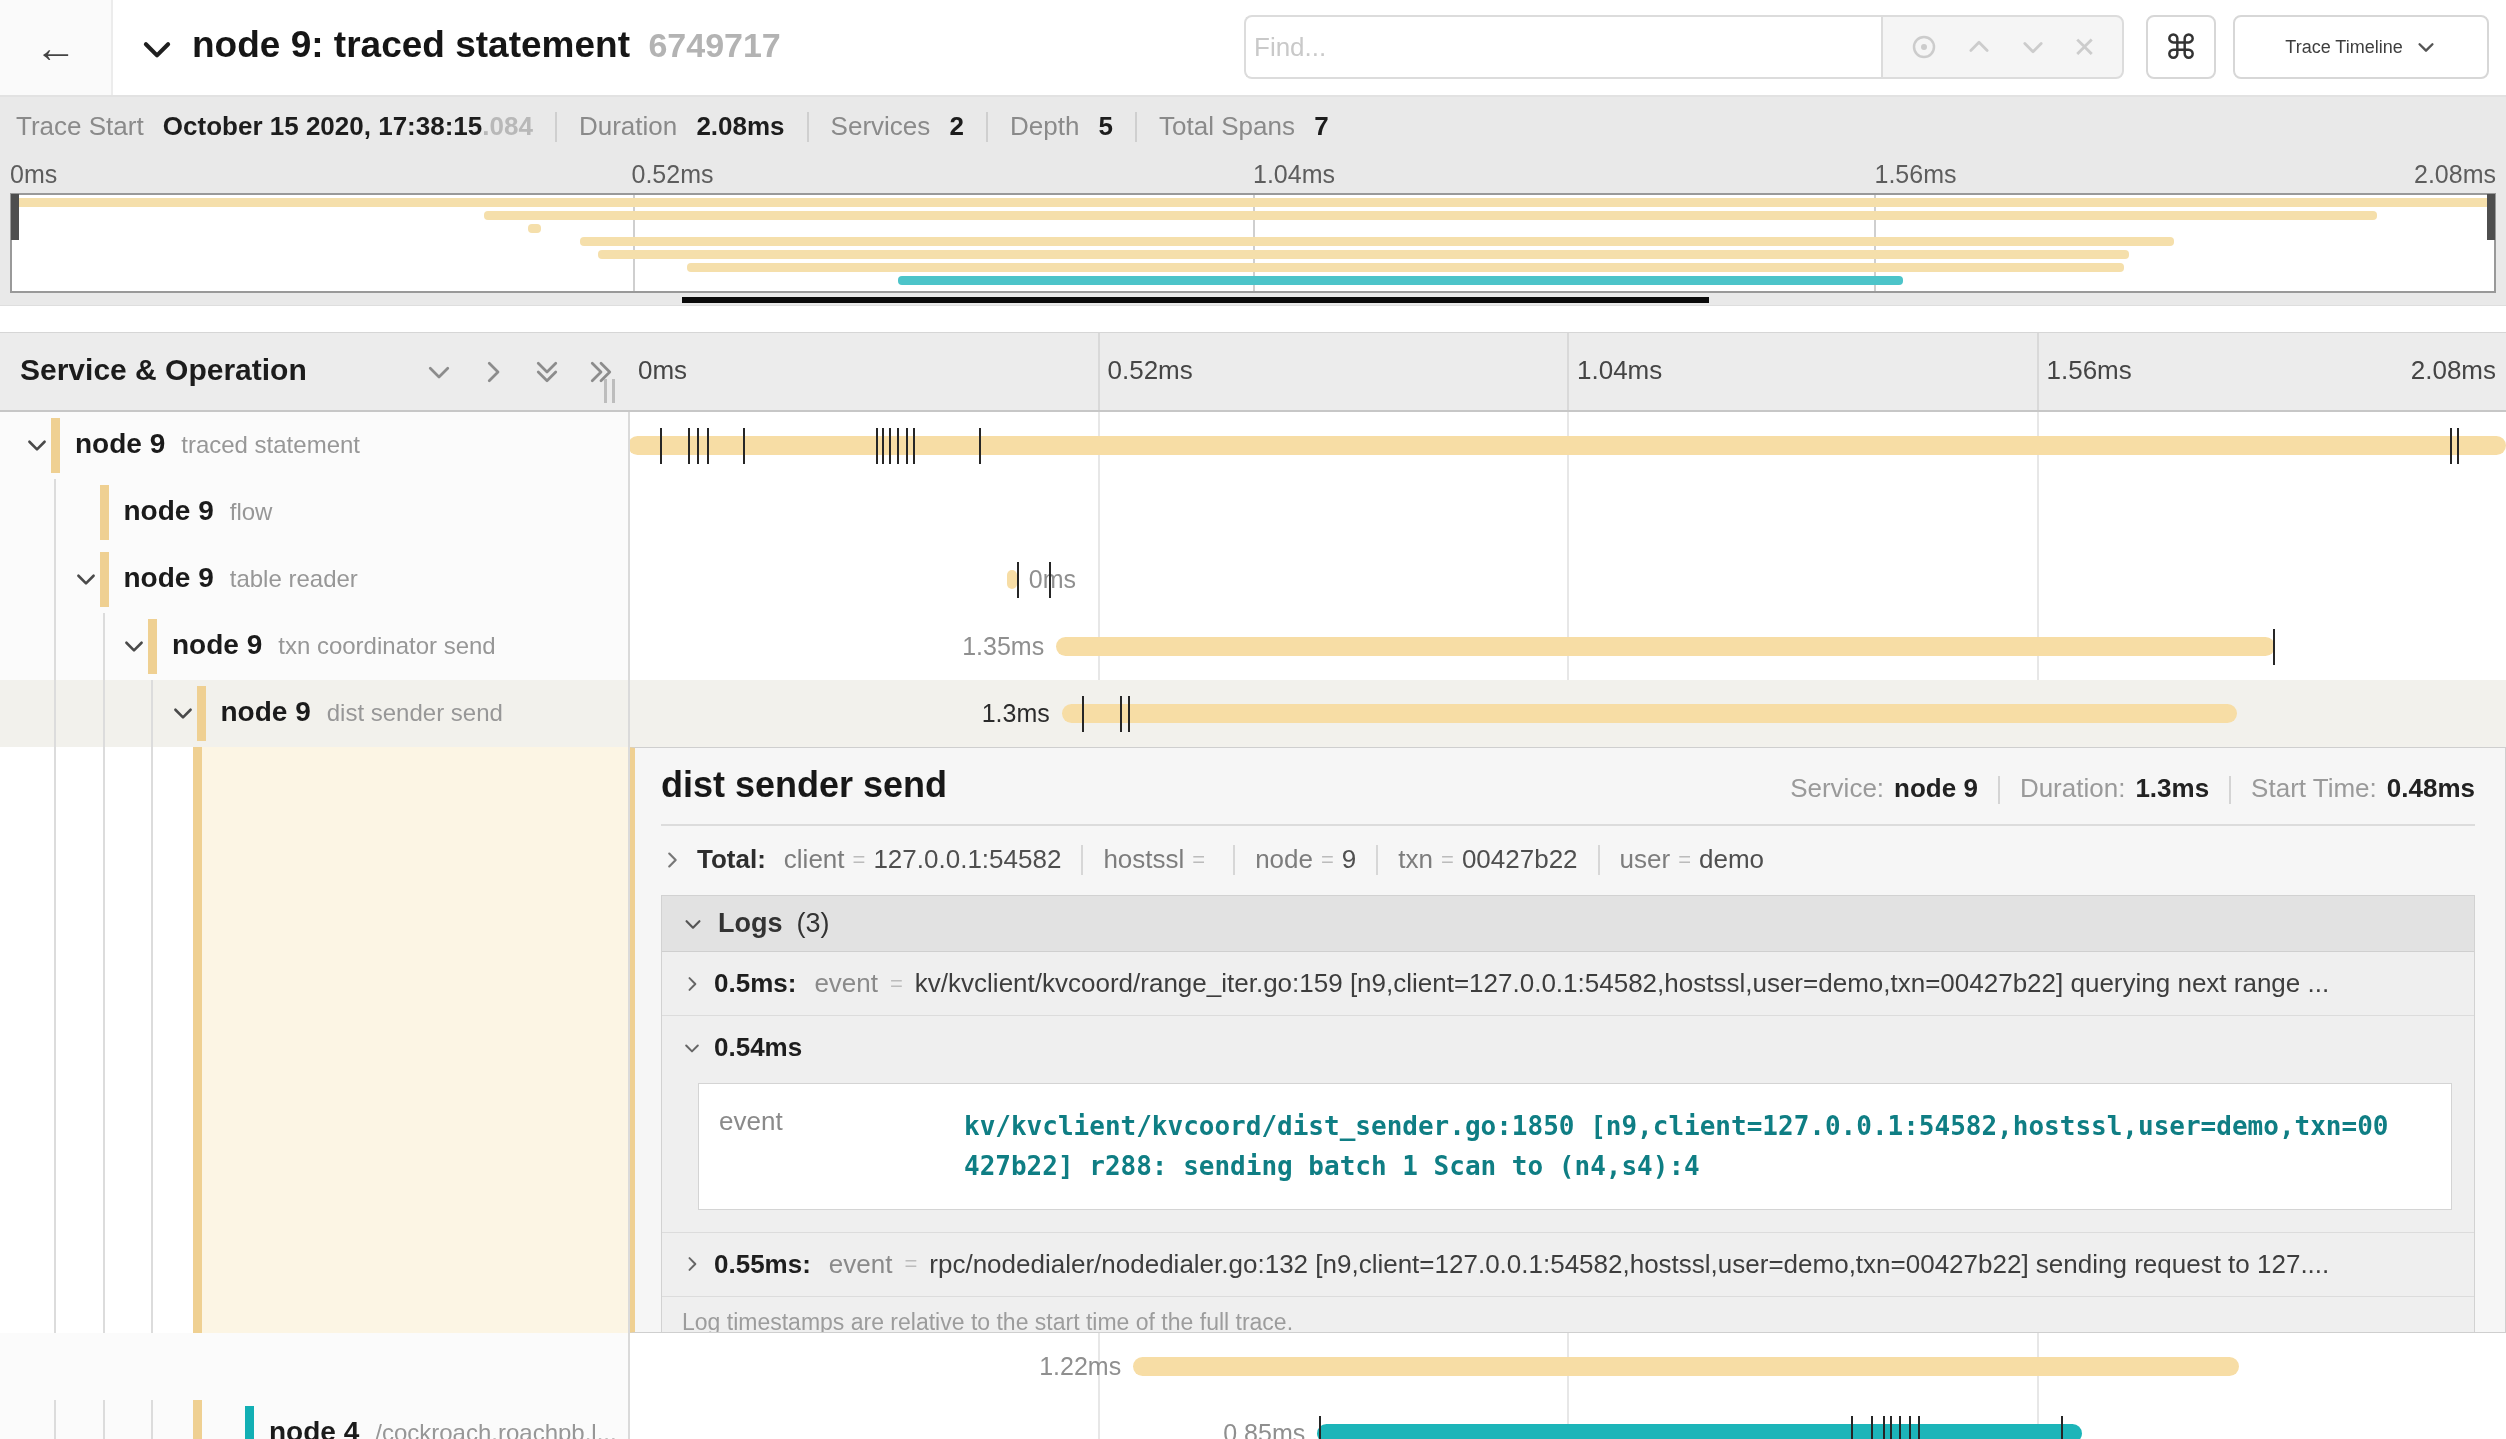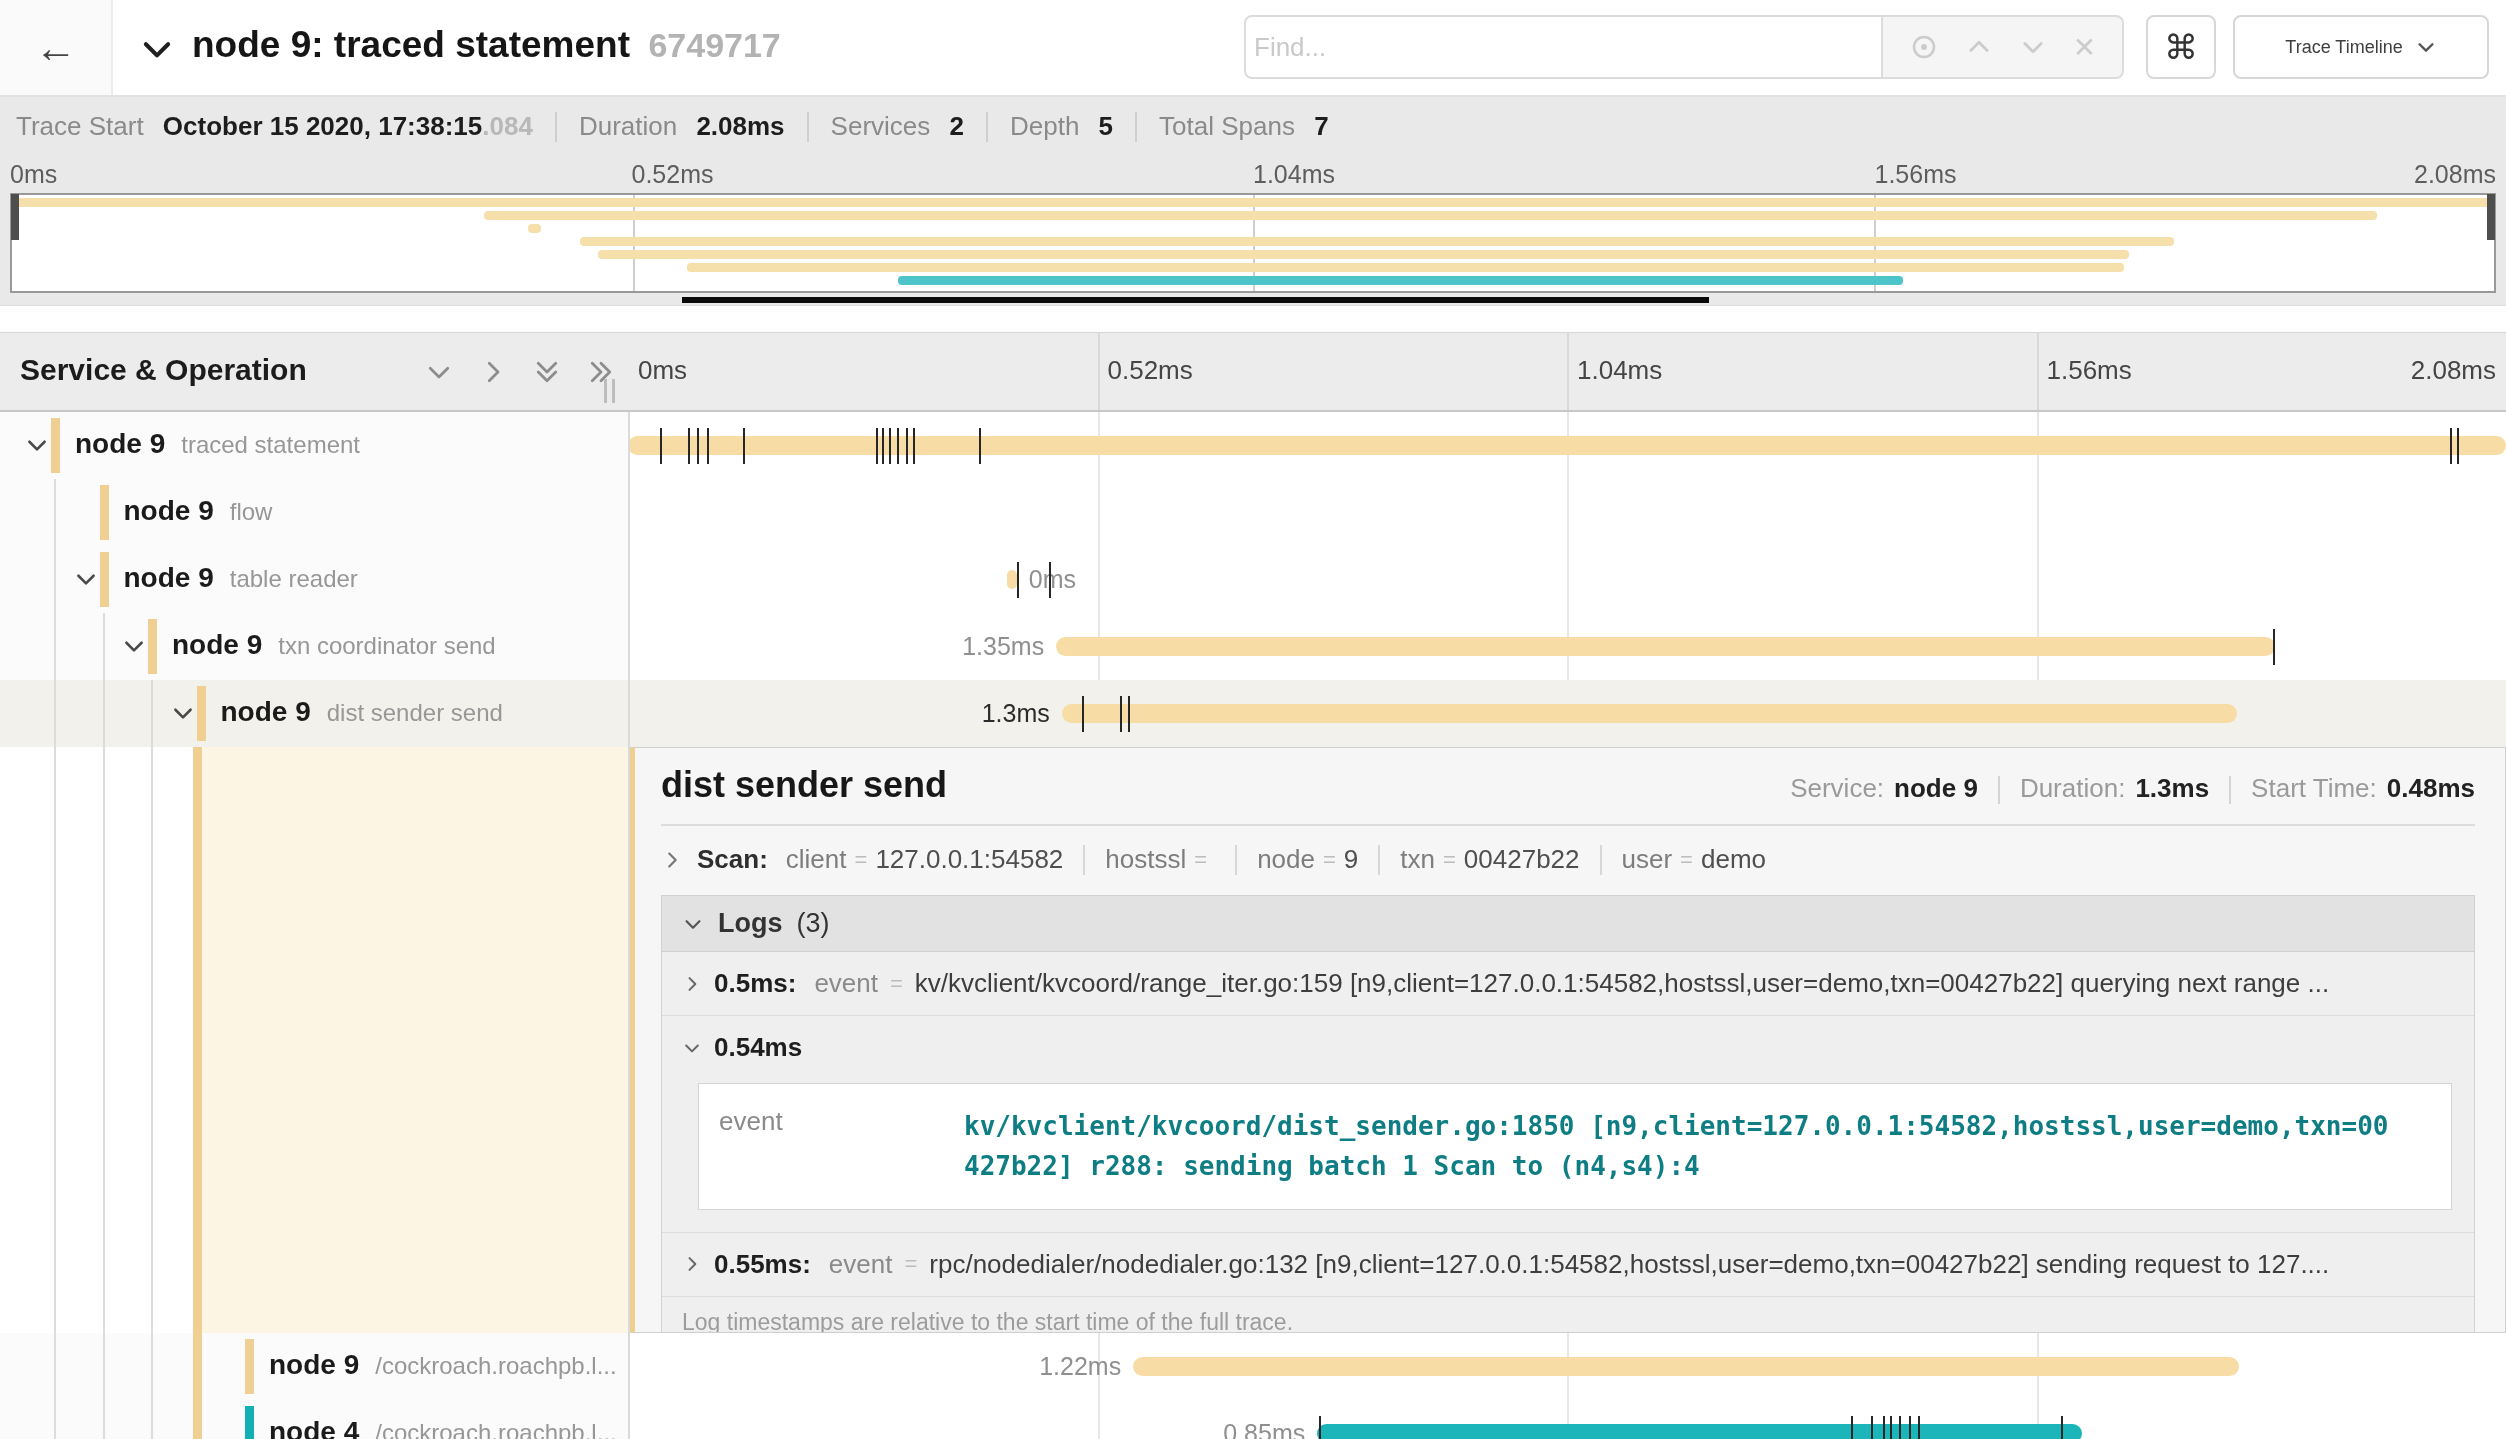--- a/index.html
+++ b/index.html
@@ -355,21 +355,21 @@
               <span class="sep"></span>
               <span class="lbl">Start Time:</span>
               <span class="val">0.48ms</span>
             </span>
         </div>
         <hr class="d-div">
         <div class="d-tags" id="tagsRow">
           <svg class="chev" width="22" height="22" viewBox="0 0 24 24" fill="none" stroke="#777" stroke-width="2.4" stroke-linecap="round" stroke-linejoin="round">
               <polyline points="9 5 16 12 9 19"></polyline>
             </svg>
-          <span class="tlabel">Scan:</span>
+          <span class="tlabel">Total:</span>
           <span id="tagItems" style="display:flex;align-items:center">
               <span class="key">client</span>
               <span class="eq">=</span>
               <span class="tval">127.0.0.1:54582</span>
               <span class="sep"></span>
               <span class="key">hostssl</span>
               <span class="eq">=</span>
               <span class="sep"></span>
               <span class="key">node</span>
               <span class="eq">=</span>
@@ -421,28 +421,20 @@
             <span class="prev">rpc/nodedialer/nodedialer.go:132 [n9,client=127.0.0.1:54582,hostssl,user=demo,txn=00427b22] sending request to 127....</span>
           </div>
           <div class="log-note">Log timestamps are relative to the start time of the full trace.</div>
         </div>
 
       </div>
     </div>
 
     <div class="col-divider"></div>
   <div class="span-row">
-        <div class="row-left" style="position: absolute; left: 0px; top: 0px; bottom: 0px; width: 628px; overflow: hidden;">
-          <span class="guide" style="left: 54px;"></span>
-          <span class="guide" style="left: 103px;"></span>
-          <span class="guide" style="left: 151px;"></span>
-          <span class="guide yellow" style="left: 193px;"></span>
-          <span class="swatch" style="left: 245px; background: rgb(239, 208, 146);"></span>
-          <span class="row-text" style="left: 269px;"><span class="svc">node 9</span><span class="op">/cockroach.roachpb.l...</span></span>
-        </div>
         <div class="row-right">
           <span class="sbar" style="left: 26.9%; width: 58.9%; background: rgb(247, 221, 165);"></span>
           <span class="durlbl" style="left: 26.9%; transform: translateX(calc(-100% - 12px));">1.22ms</span>
         </div>
       </div>
       <div class="span-row">
         <div class="row-left" style="position: absolute; left: 0px; top: 0px; bottom: 0px; width: 628px; overflow: hidden;">
           <span class="guide" style="left: 54px;"></span>
           <span class="guide" style="left: 103px;"></span>
           <span class="guide" style="left: 151px;"></span>

